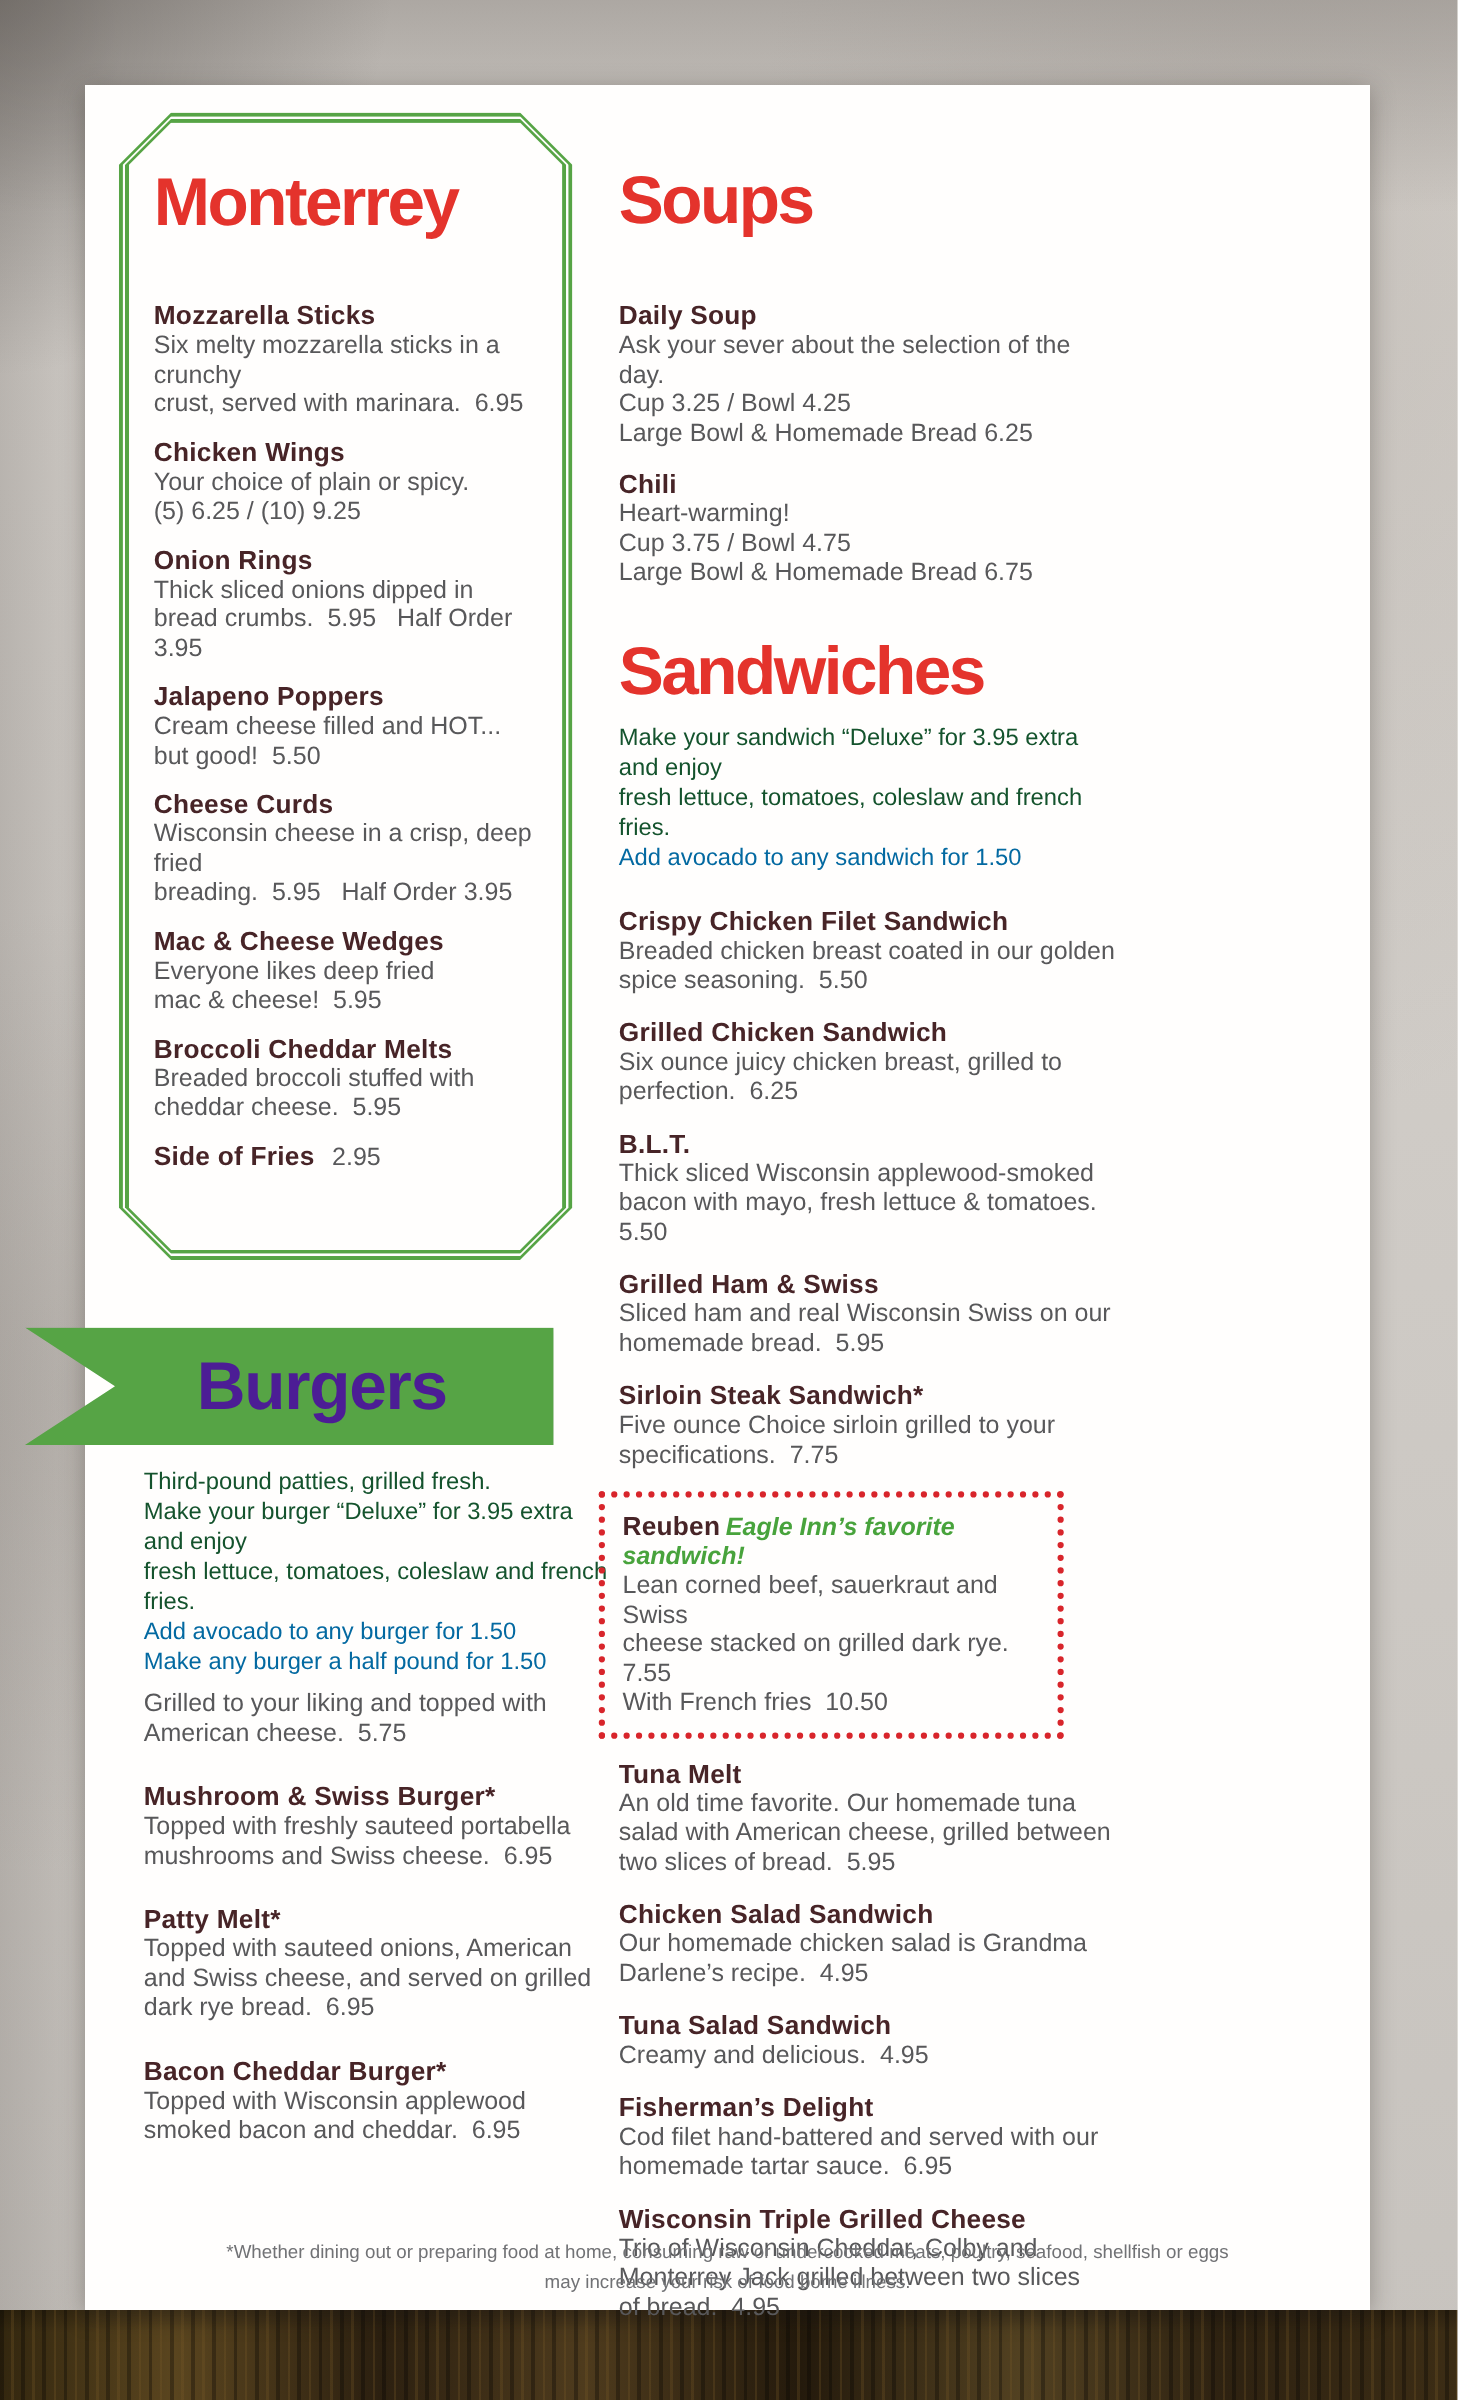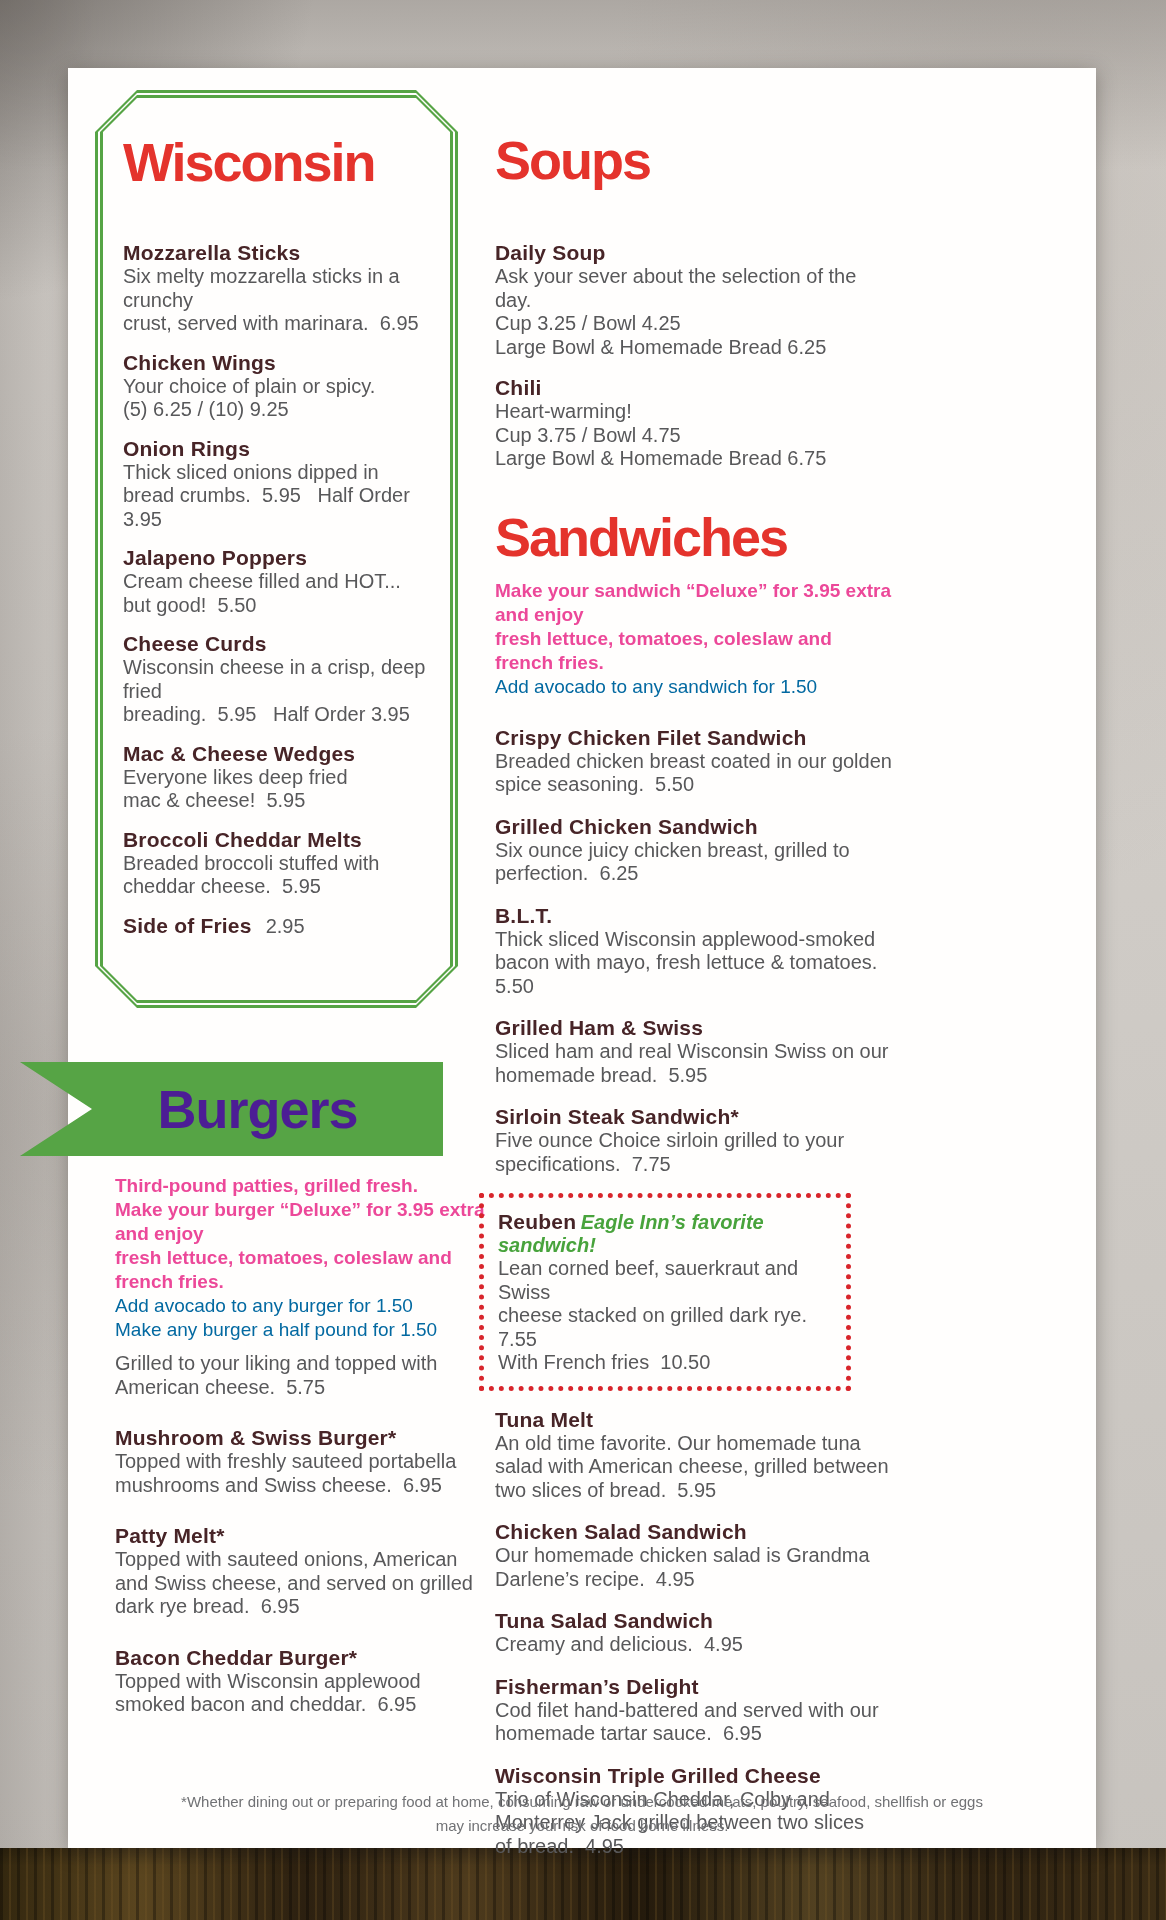--- a/index.html
+++ b/index.html
@@ -49,21 +49,21 @@
 
   .item-name{font-size:21px;font-weight:bold;color:#472427;line-height:25px;letter-spacing:.2px;}
   .item-desc{font-size:20px;color:#58585a;line-height:23.5px;white-space:pre-wrap;}
   .menu-item{margin-bottom:14px;}
   .soup-item{margin-bottom:16px;}
   .sand-item{margin-bottom:17px;}
   .burger-item{margin-bottom:26px;}
   .inline-row{display:flex;align-items:baseline;gap:14px;margin-top:2px;}
 
   .right-col{position:absolute;left:427px;top:0;width:400px;}
-  .intro{font-size:19px;color:#ec4899;line-height:24px;white-space:pre-wrap;margin:0;font-weight:bold;}
+  .intro{font-size:19px;color:#14532d;line-height:24px;white-space:pre-wrap;margin:0;}
   .intro-bold{font-weight:normal;color:#0369a1;}
   .sand-intro-bold{margin-bottom:26px;}
 
   .reuben{
     border:5px dotted #d8252b;box-sizing:border-box;
     width:372px;margin:8px 0 16px -16px;padding:11px 14px;
   }
   .reuben .tagline{color:#48a33c;font-style:italic;font-weight:bold;font-size:20px;}
 
   .ribbon{
@@ -90,21 +90,21 @@
 <div class="wood"></div>
 
 <div class="sheet">
 
   <div class="app-frame">
     <div class="octa f-outer">
       <div class="octa f-w">
         <div class="octa f-g2">
           <div class="octa f-in">
             <div class="app-content">
-              <h1 class="sec-title app-title">Wisconsin</h1>
+              <h1 class="sec-title app-title">Monterrey</h1>
 
               <div class="menu-item">
                 <div class="item-name">Mozzarella Sticks</div>
                 <div class="item-desc">Six melty mozzarella sticks in a crunchy
 crust, served with marinara.  6.95</div>
               </div>
               <div class="menu-item">
                 <div class="item-name">Chicken Wings</div>
                 <div class="item-desc">Your choice of plain or spicy.
 (5) 6.25 / (10) 9.25</div>

